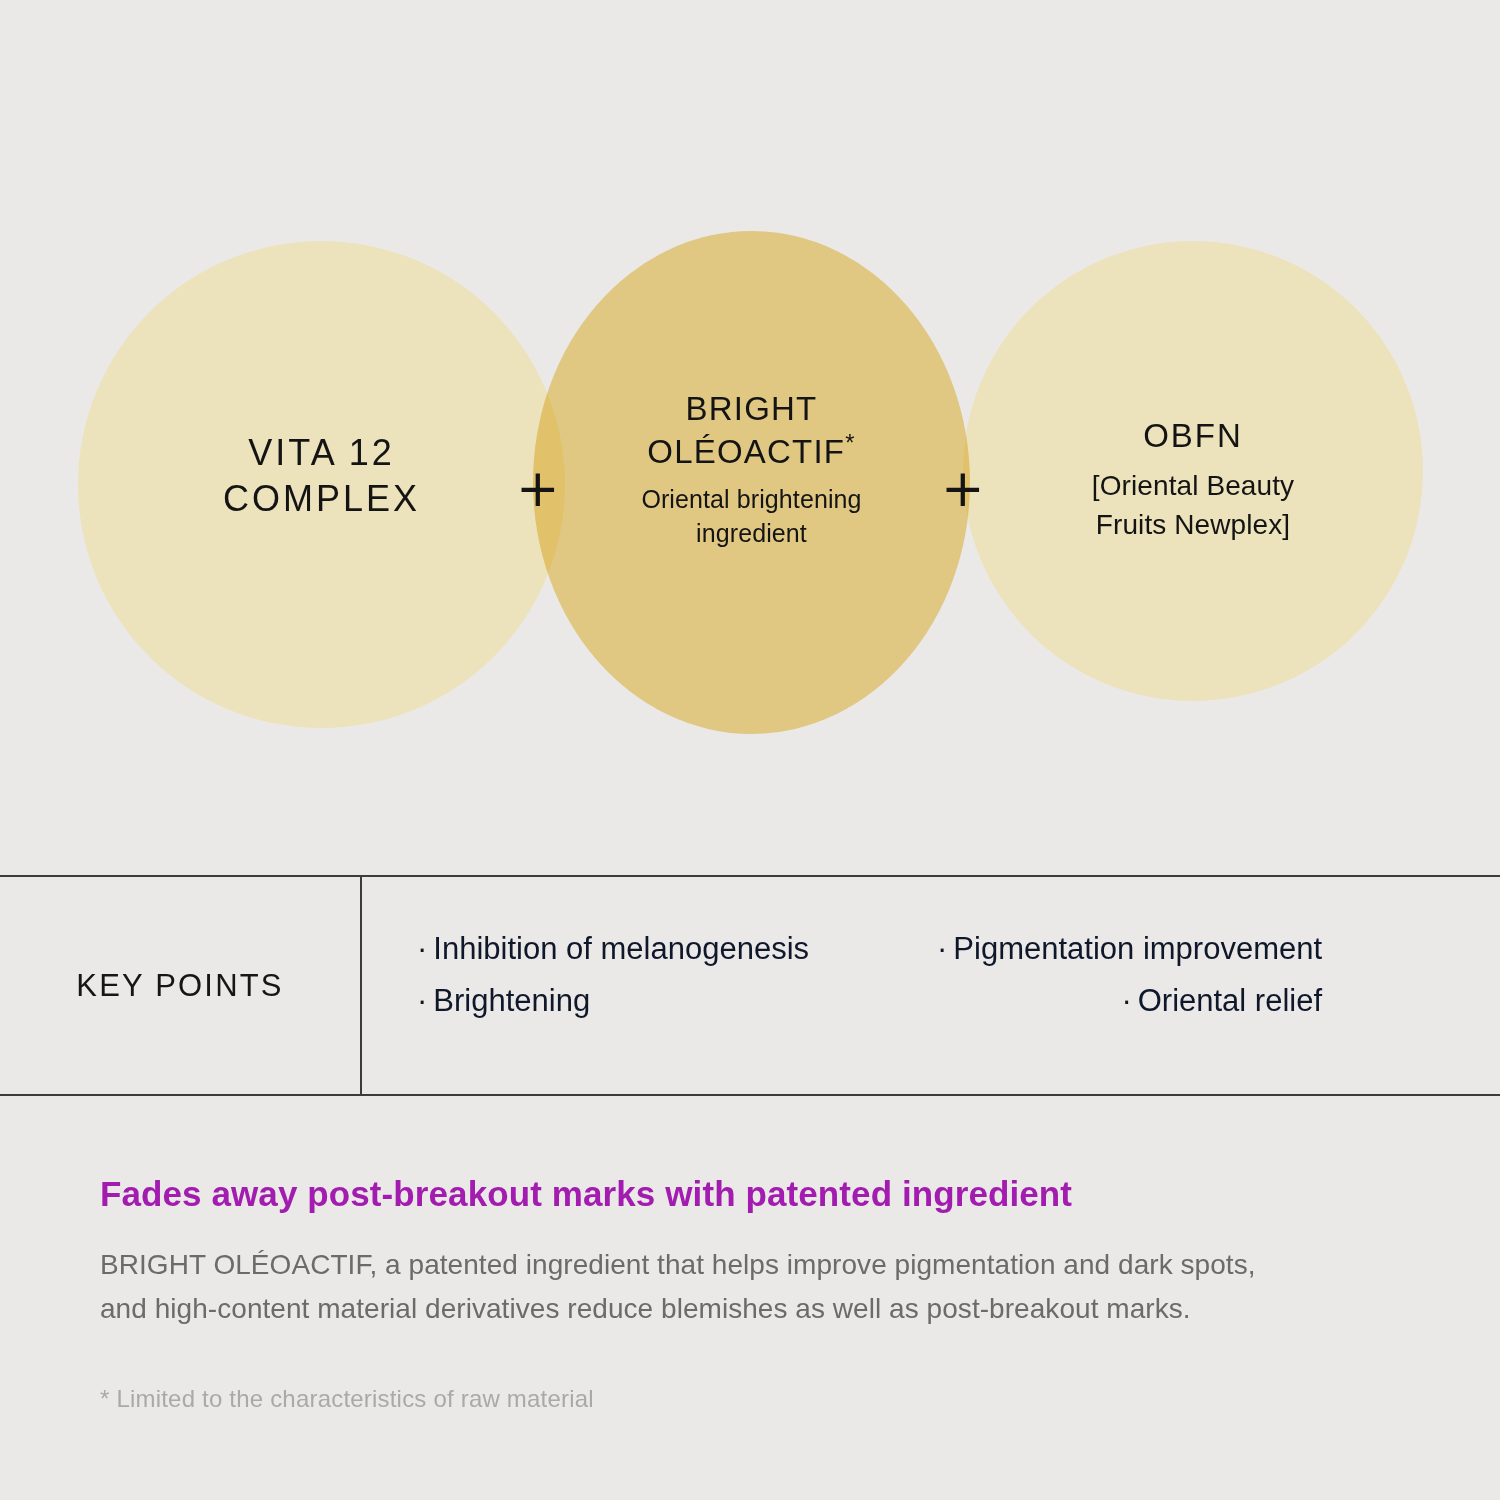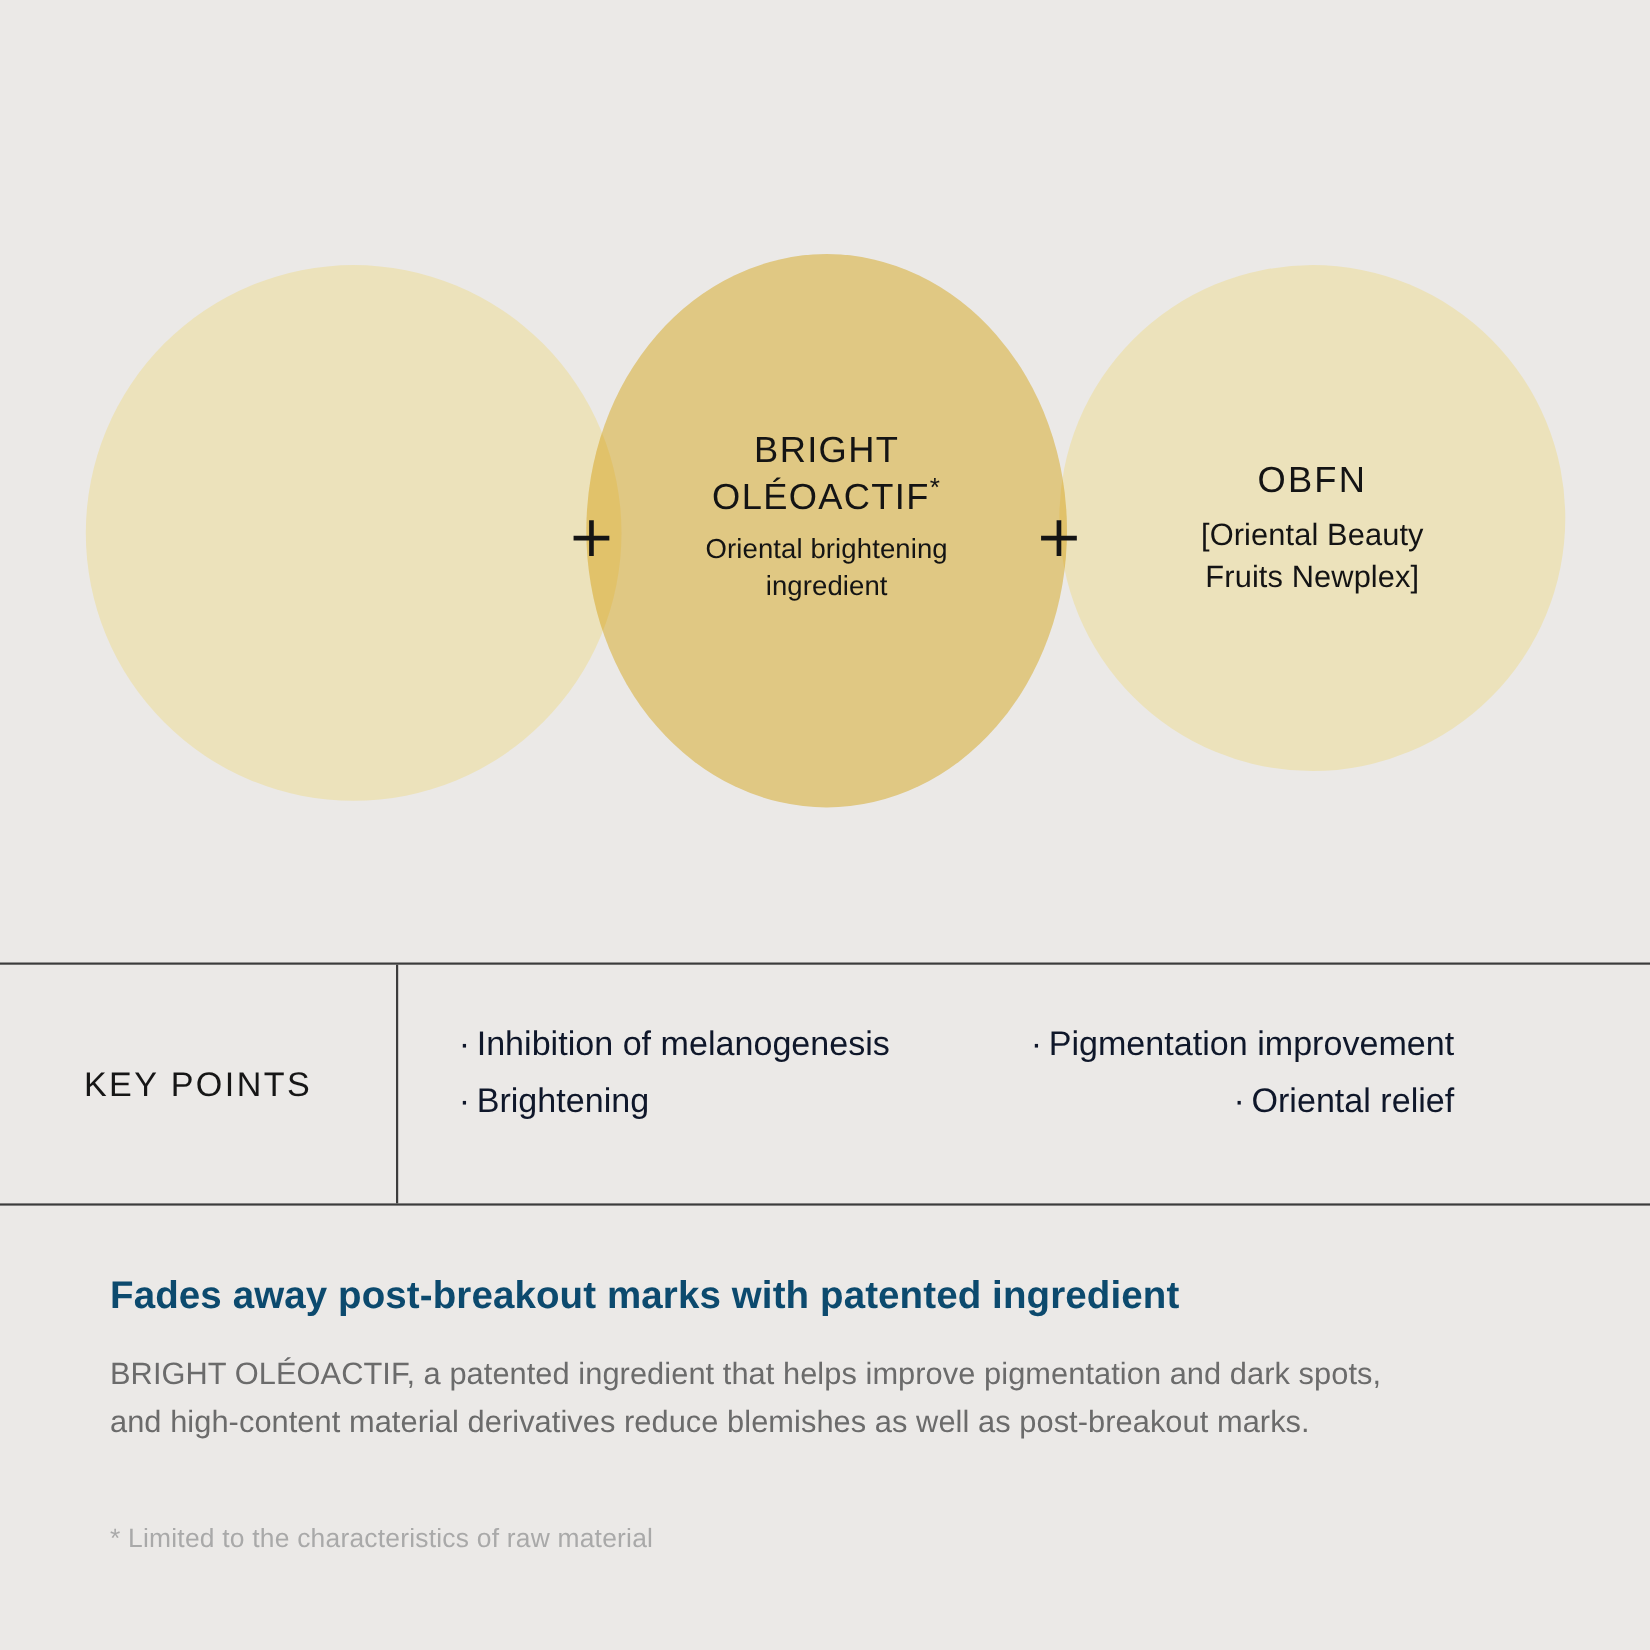--- a/index.html
+++ b/index.html
@@ -174,24 +174,24 @@
 
   
   .bottom {
     position: absolute;
     left: 100px;
     top: 1155px;
     width: 1340px;
   }
   .headline {
     font-size: 35px;
-    color: #0c4a6e;
+    color: #a21caf;
     letter-spacing: 0.1px;
     line-height: 1.3;
-    margin: 0 0 26px 0;
+    margin: 16px 0 26px 0;
   }
   .body-copy {
     font-size: 28px;
     color: #6b6b6b;
     line-height: 1.58;
     margin: 0;
     letter-spacing: 0.05px;
   }
   .body-copy .line { display: block; }
   .footnote {
@@ -205,20 +205,24 @@
 </style>
 </head>
 <body>
 
 <div class="venn">
 
   <div class="circle circle-left"></div>
   <div class="circle circle-right"></div>
   <div class="circle circle-mid"></div>
 
+  <div class="circle-label label-left">
+    <span class="line">VITA 12</span>
+    <span class="line">COMPLEX</span>
+  </div>
 
   <div class="plus plus-1">+</div>
 
   <div class="circle-label label-mid">
     <span class="title">
       <span>BRIGHT</span><br>
       <span>OLÉOACTIF</span><span class="sup-star">*</span>
     </span>
     <span class="sub">
       <span>Oriental brightening</span><br>

